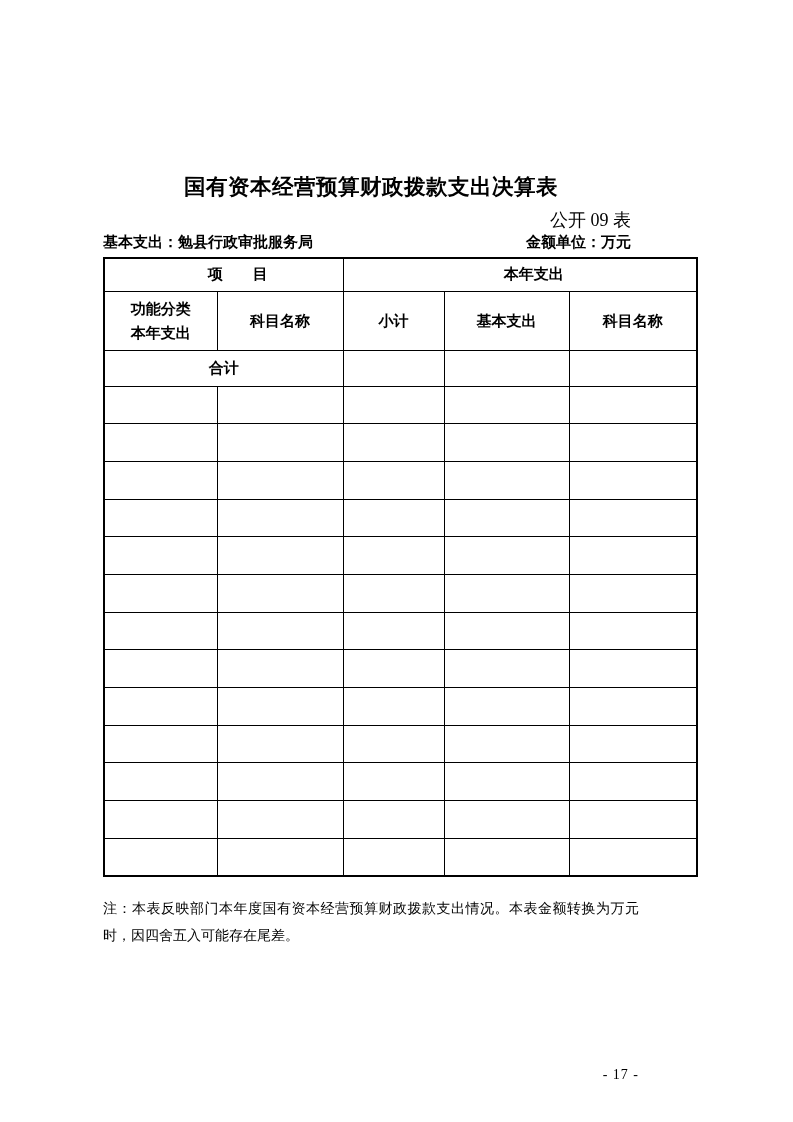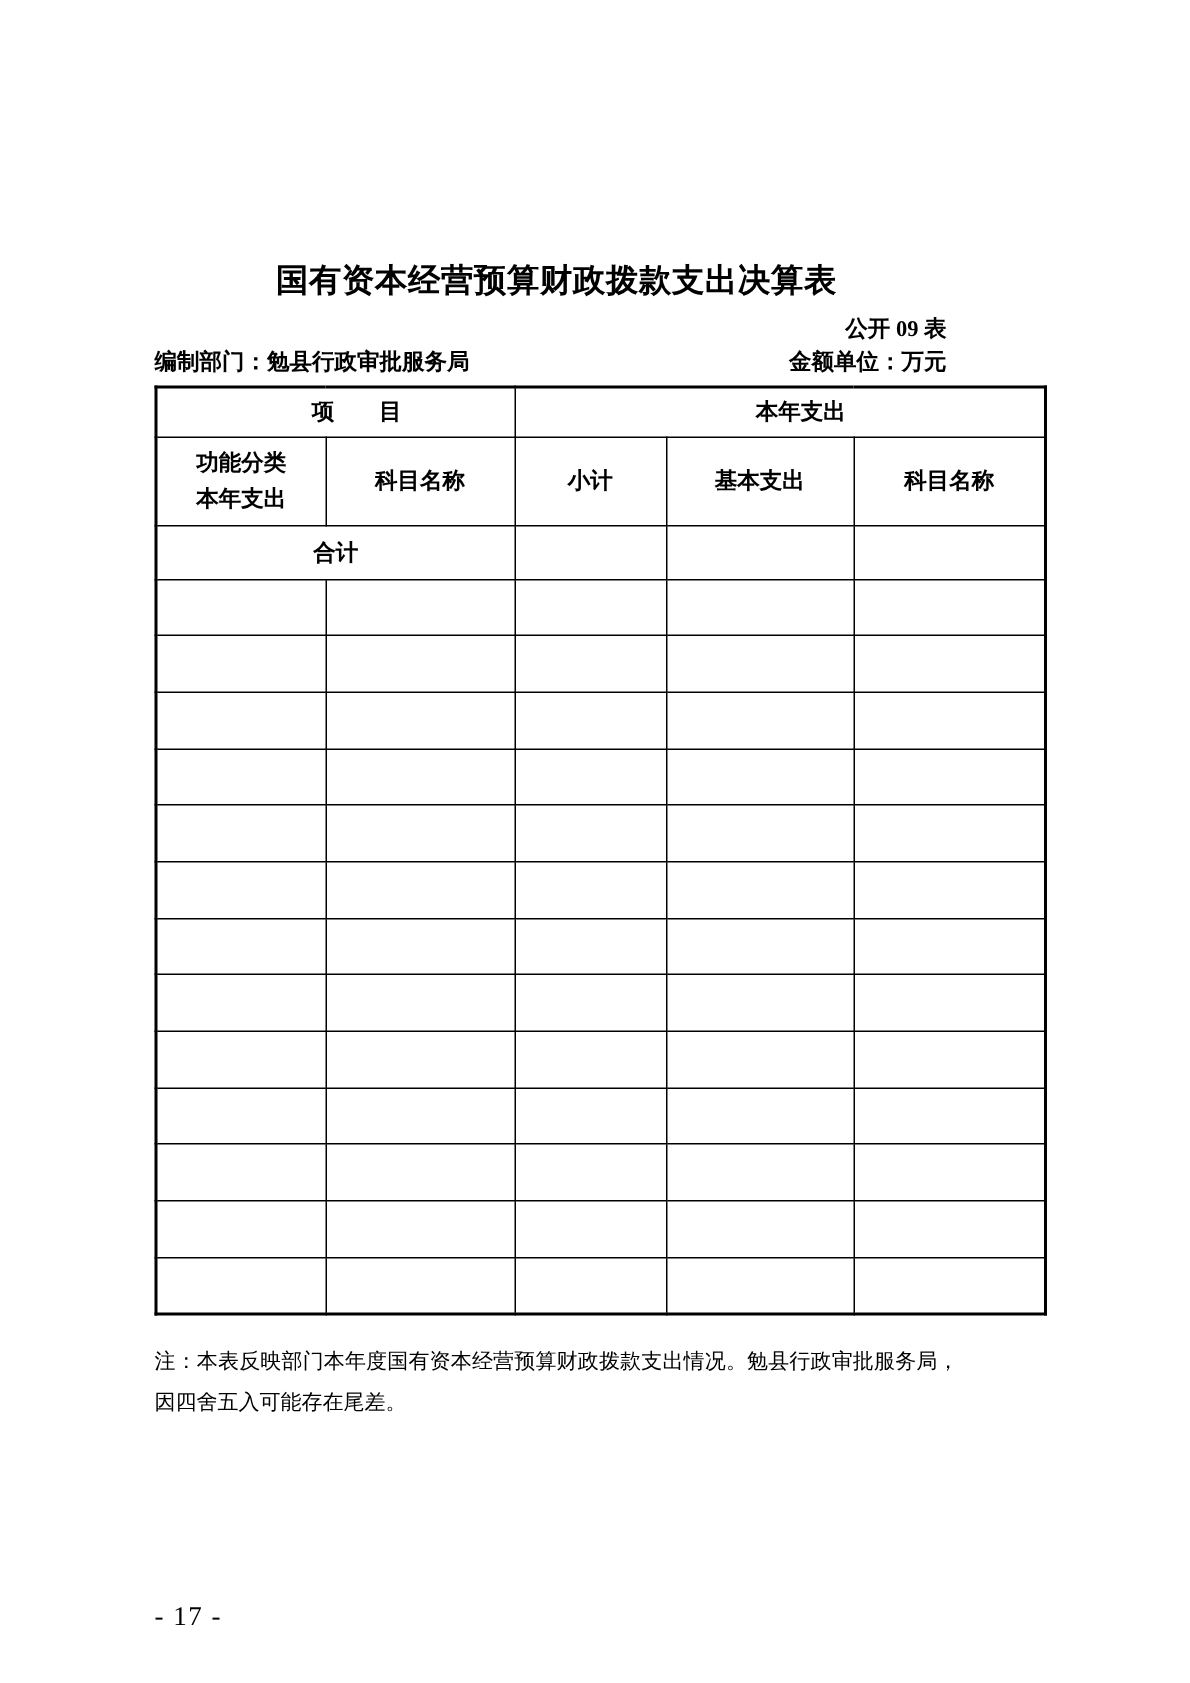--- a/index.html
+++ b/index.html
@@ -29,22 +29,22 @@
     text-align: center;
     font-size: 21.5px;
     font-weight: bold;
     letter-spacing: 0.5px;
     line-height: 28px;
     white-space: nowrap;
   }
   .table-code {
     position: absolute;
     top: 180px; right: 8px;
-    font-size: 15px;
-    font-weight: bold;
+    font-size: 18px;
+    font-weight: normal;
     line-height: 19px;
   }
   .meta-row {
     position: absolute;
     top: 201px; left: 0;
     width: 100%;
     display: flex;
     justify-content: space-between;
     font-size: 15px;
     font-weight: bold;
@@ -79,37 +79,37 @@
     margin: 0;
     font-size: 14px;
     line-height: 27px;
     text-align: justify;
     font-weight: normal;
   }
   .page-number {
     position: absolute;
     top: 1036px; left: 0;
     width: 100%;
-    text-align: left;
-    font-size: 18px;
+    text-align: right;
+    font-size: 14px;
     letter-spacing: 1px;
   }
 </style>
 </head>
 <body>
 
 <div class="page">
   <div class="content">
 
     <h1 class="doc-title">国有资本经营预算财政拨款支出决算表</h1>
 
     <div class="table-code">公开 09 表</div>
 
     <div class="meta-row">
-      <span class="prepared">编制部门：勉县行政审批服务局</span>
+      <span class="prepared">基本支出：勉县行政审批服务局</span>
       <span class="unit">金额单位：万元</span>
     </div>
 
     <table class="budget-table">
       <colgroup>
         <col style="width:113px">
         <col style="width:126px">
         <col style="width:101px">
         <col style="width:125px">
         <col style="width:128px">
@@ -222,18 +222,18 @@
           <tr class="empty-row">
             <td></td>
             <td></td>
             <td></td>
             <td></td>
             <td></td>
           </tr>
         </tbody>
     </table>
 
-    <p class="note">注：本表反映部门本年度国有资本经营预算财政拨款支出情况。勉县行政审批服务局，因四舍五入可能存在尾差。</p>
+    <p class="note">注：本表反映部门本年度国有资本经营预算财政拨款支出情况。本表金额转换为万元时，因四舍五入可能存在尾差。</p>
 
     <div class="page-number">- 17 -</div>
 
   </div>
 </div>
 
 </body></html>

